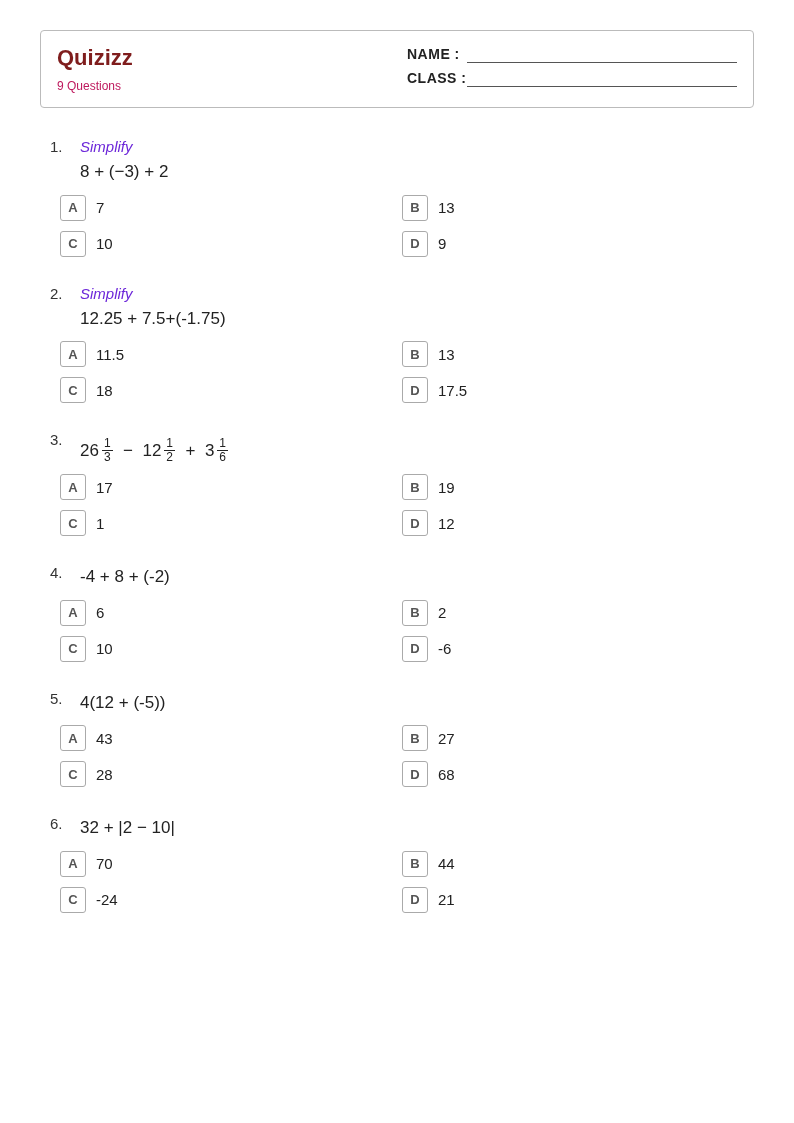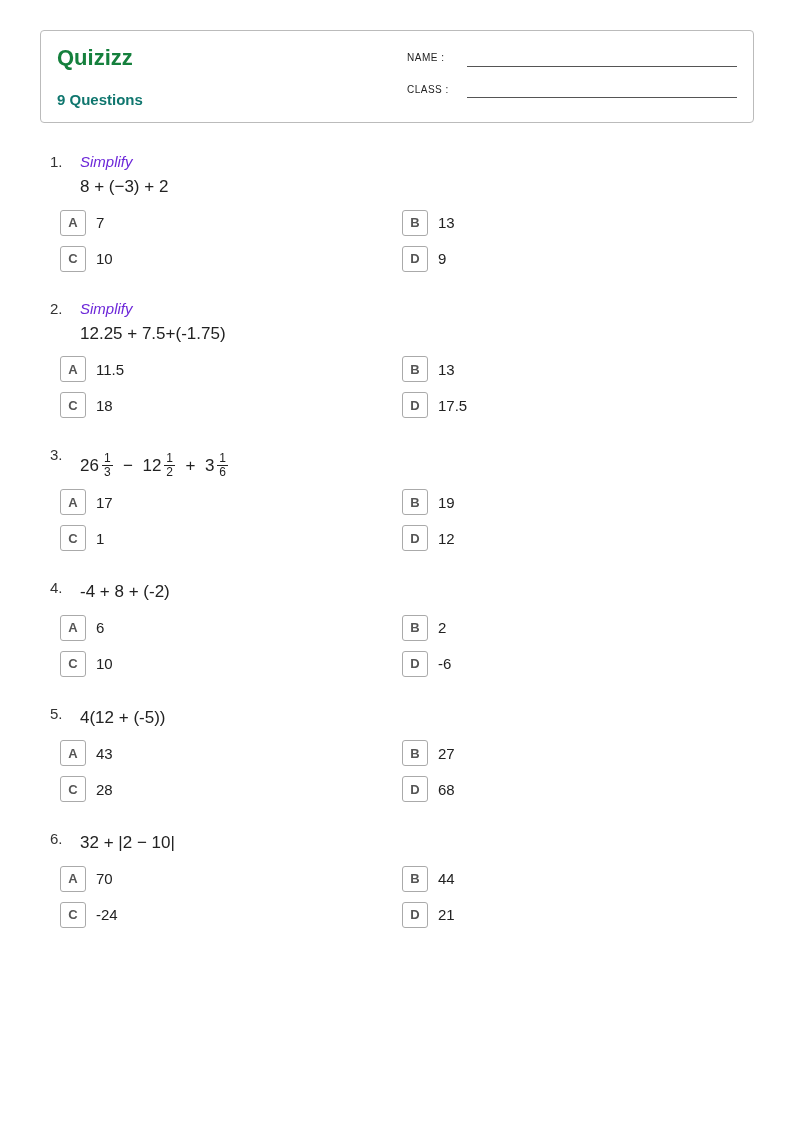--- a/index.html
+++ b/index.html
@@ -28,50 +28,49 @@
     }
     .header-left {
       flex: 1;
       display: flex;
       flex-direction: column;
       justify-content: center;
     }
     .quizizz-logo {
       font-size: 22px;
       font-weight: bold;
-      color: #15803d;
+      color: #7f1d1d;
       font-family: Arial, sans-serif;
-      margin-bottom: 18px;
+      margin-bottom: 6px;
     }
     .quiz-title {
       font-size: 14px;
       font-weight: 600;
       color: #333;
     }
     .quiz-subtitle {
-      font-size: 15px;
-      color: #0f766e;
+      font-size: 12px;
+      color: #be185d;
       margin-top: 2px;
-      font-weight: bold;
     }
     .header-right {
       flex: 1;
       display: flex;
       flex-direction: column;
       justify-content: space-around;
       padding-left: 20px;
     }
     .field-row {
       display: flex;
       align-items: center;
       margin-bottom: 6px;
     }
     .field-label {
-      font-size: 10px;
-      font-weight: 400;
+      font-size: 14px;
+      font-weight: 700;
       width: 60px;
       letter-spacing: 0.5px;
     }
     .field-line {
       flex: 1;
       border-bottom: 1.5px solid #555;
       height: 18px;
     }
 
     

